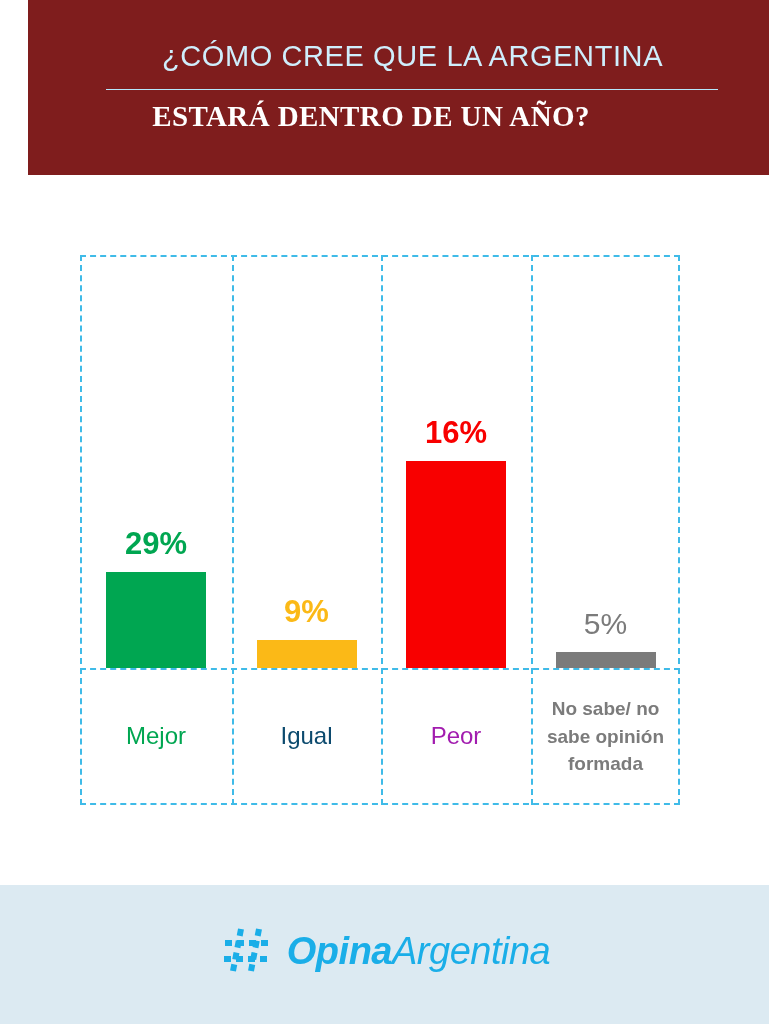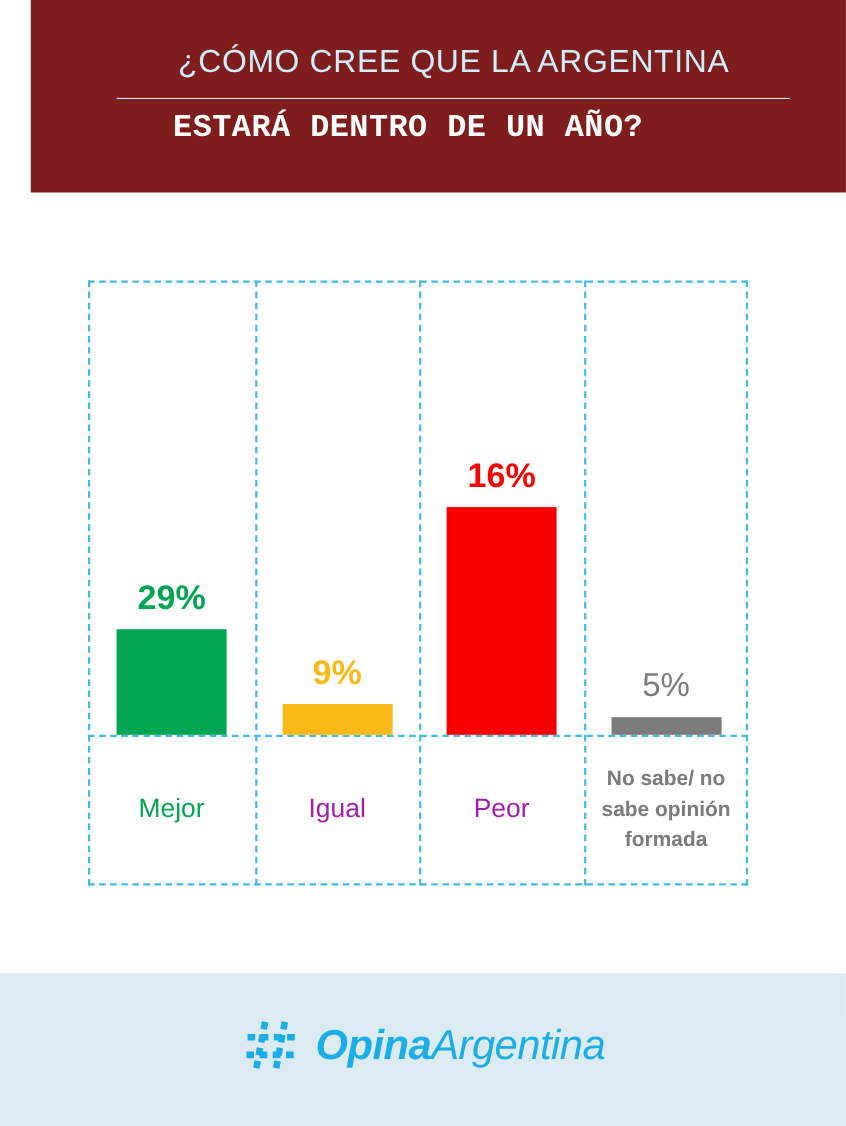--- a/index.html
+++ b/index.html
@@ -47,21 +47,21 @@
   }
   .header-title-2 {
     position: absolute;
     left: 0; top: 100px;
     width: 686px;
     text-align: center;
     color: #ffffff;
     font-size: 29px;
     font-weight: 700;
     letter-spacing: 0.4px;
-    font-family: Liberation Mono, monospace;
+    font-family: Liberation Serif, serif;
     white-space: nowrap;
   }
 
   
   .chart-wrap {
     position: absolute;
     left: 80px;
     top: 255px;
     width: 600px;
     height: 550px;
@@ -215,21 +215,21 @@
         <div class="cat-label" style="color:#00a651;">Mejor</div>
       </div>
     </div>
 
     <div class="col col-1">
       <div class="plot">
         <div class="value-label" style="color:#fbb917;">9%</div>
         <div class="bar" style="height:28px;background:#fbb917;"></div>
       </div>
       <div class="label-cell">
-        <div class="cat-label" style="color:#a21caf;">Igual</div>
+        <div class="cat-label" style="color:#0c4a6e;">Igual</div>
       </div>
     </div>
 
     <div class="col col-2">
       <div class="plot">
         <div class="value-label" style="color:#f80000;">16%</div>
         <div class="bar" style="height:207px;background:#f80000;"></div>
       </div>
       <div class="label-cell">
         <div class="cat-label" style="color:#a21caf;">Peor</div>

